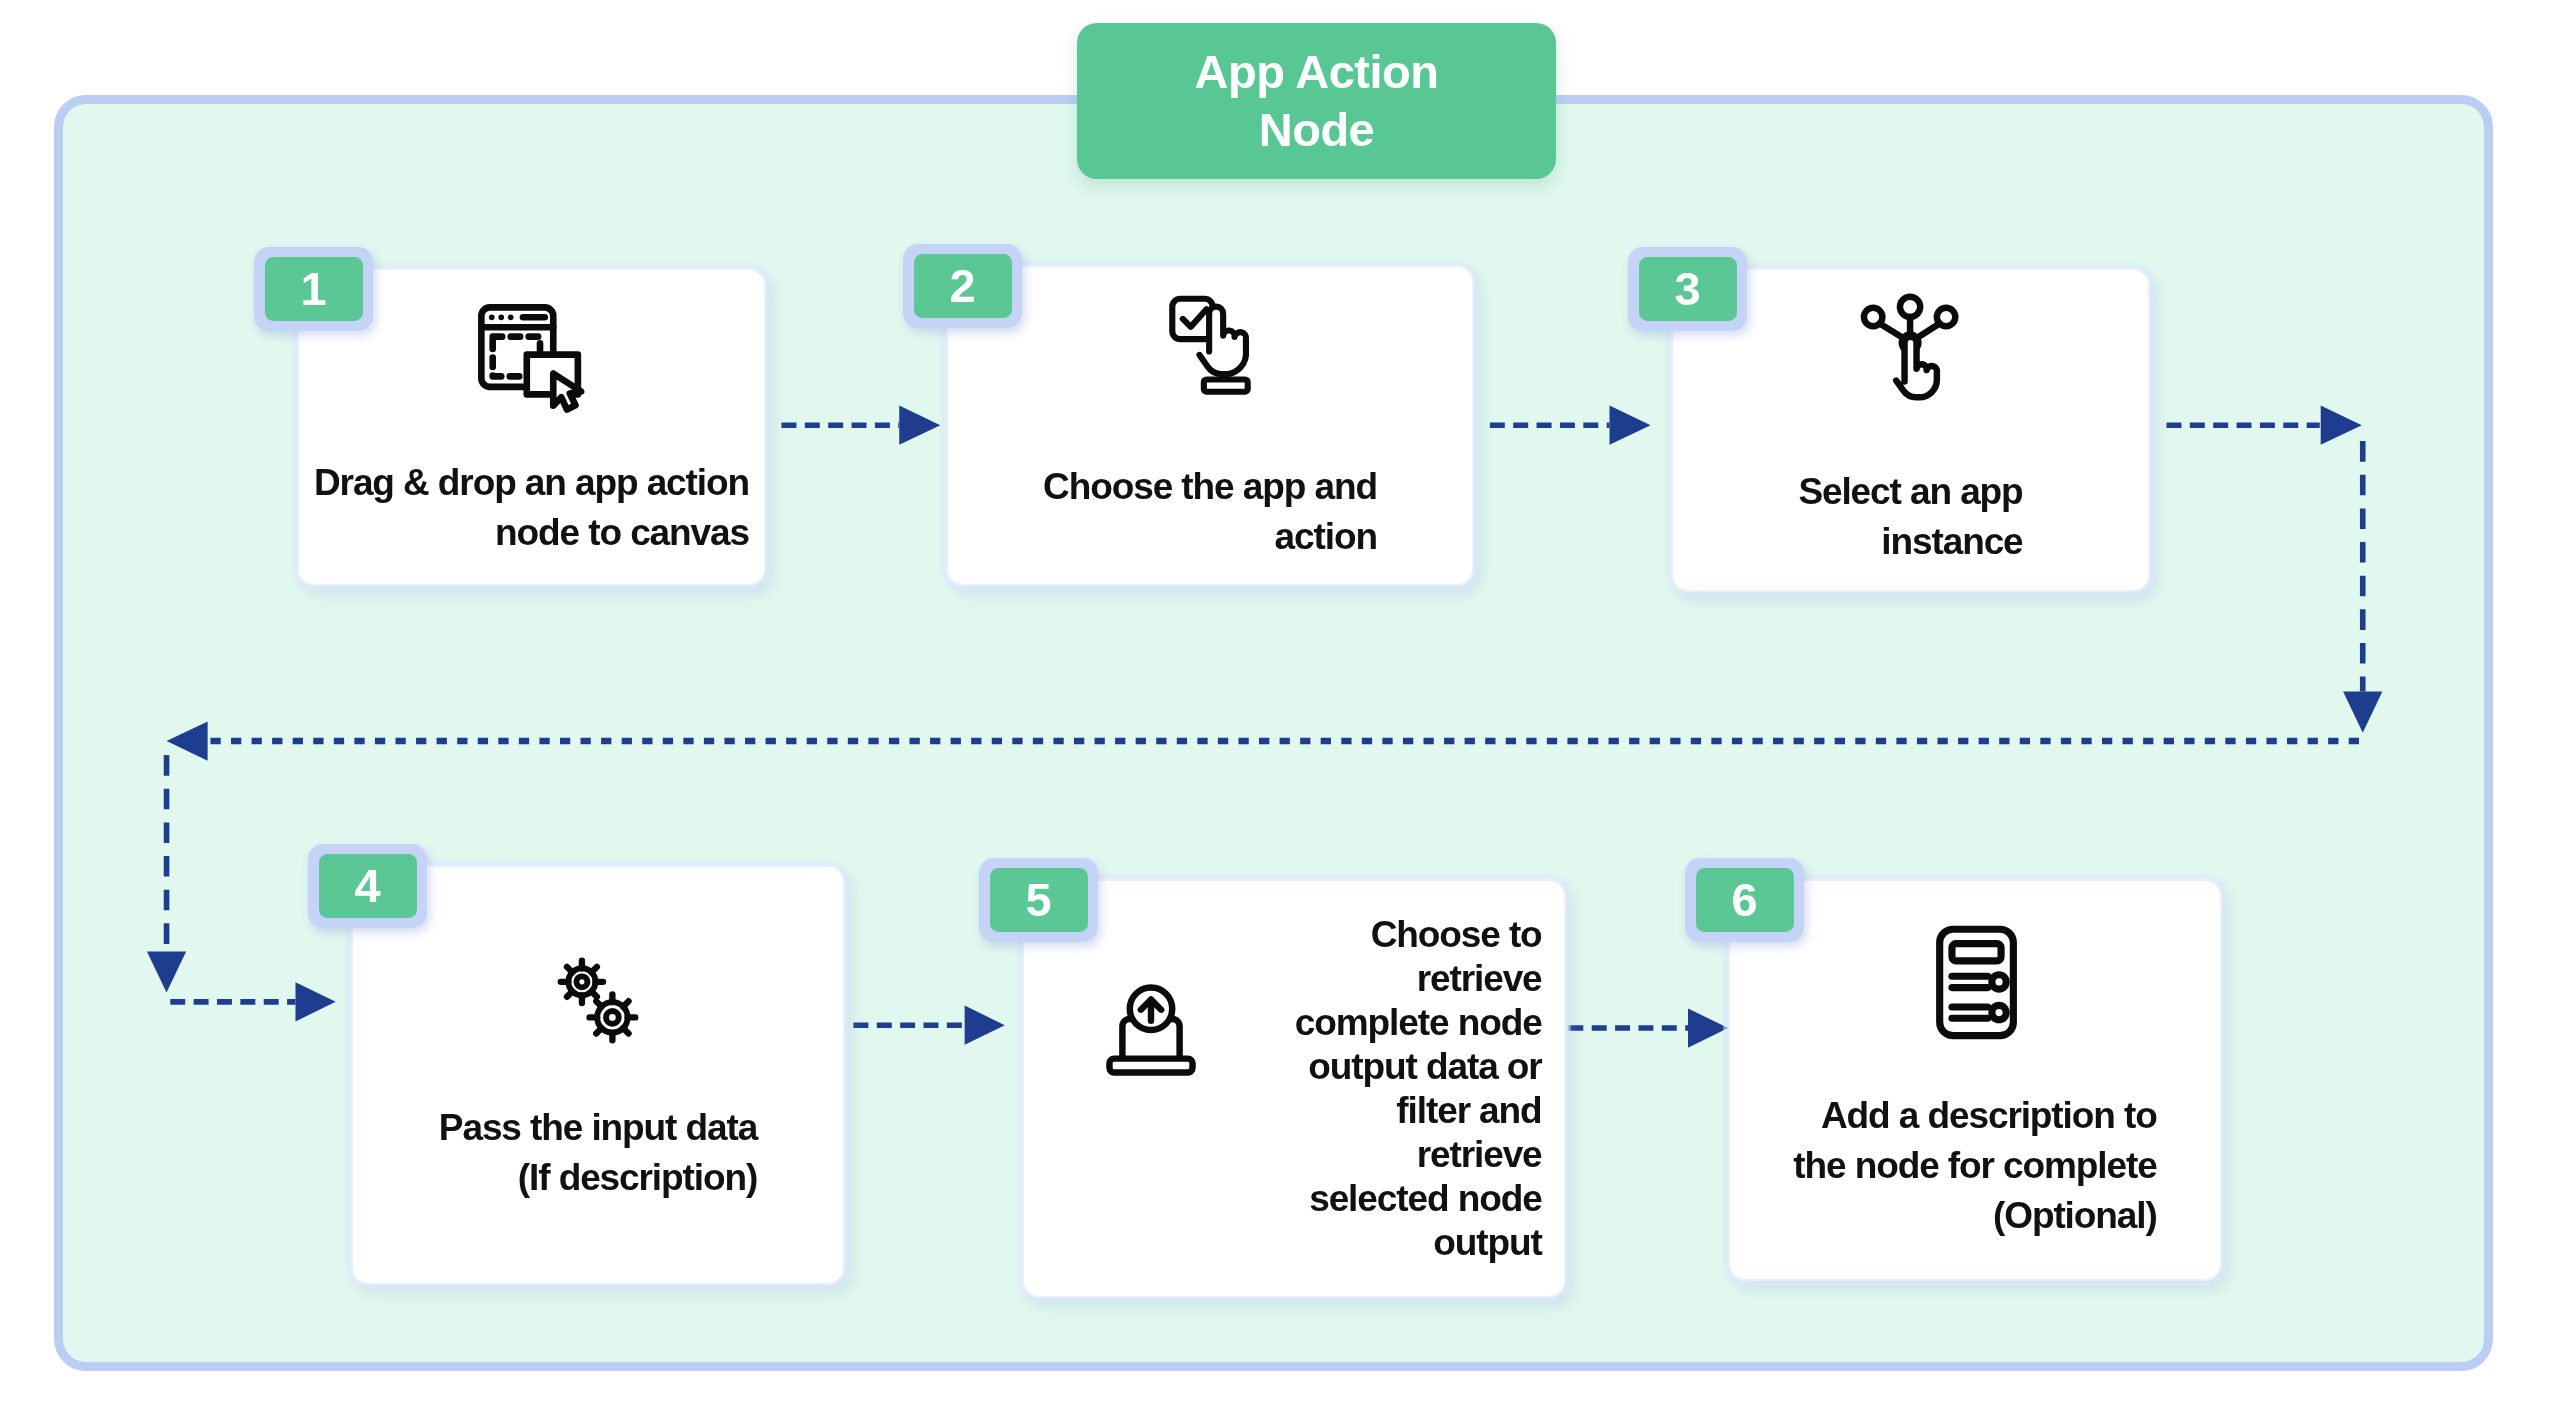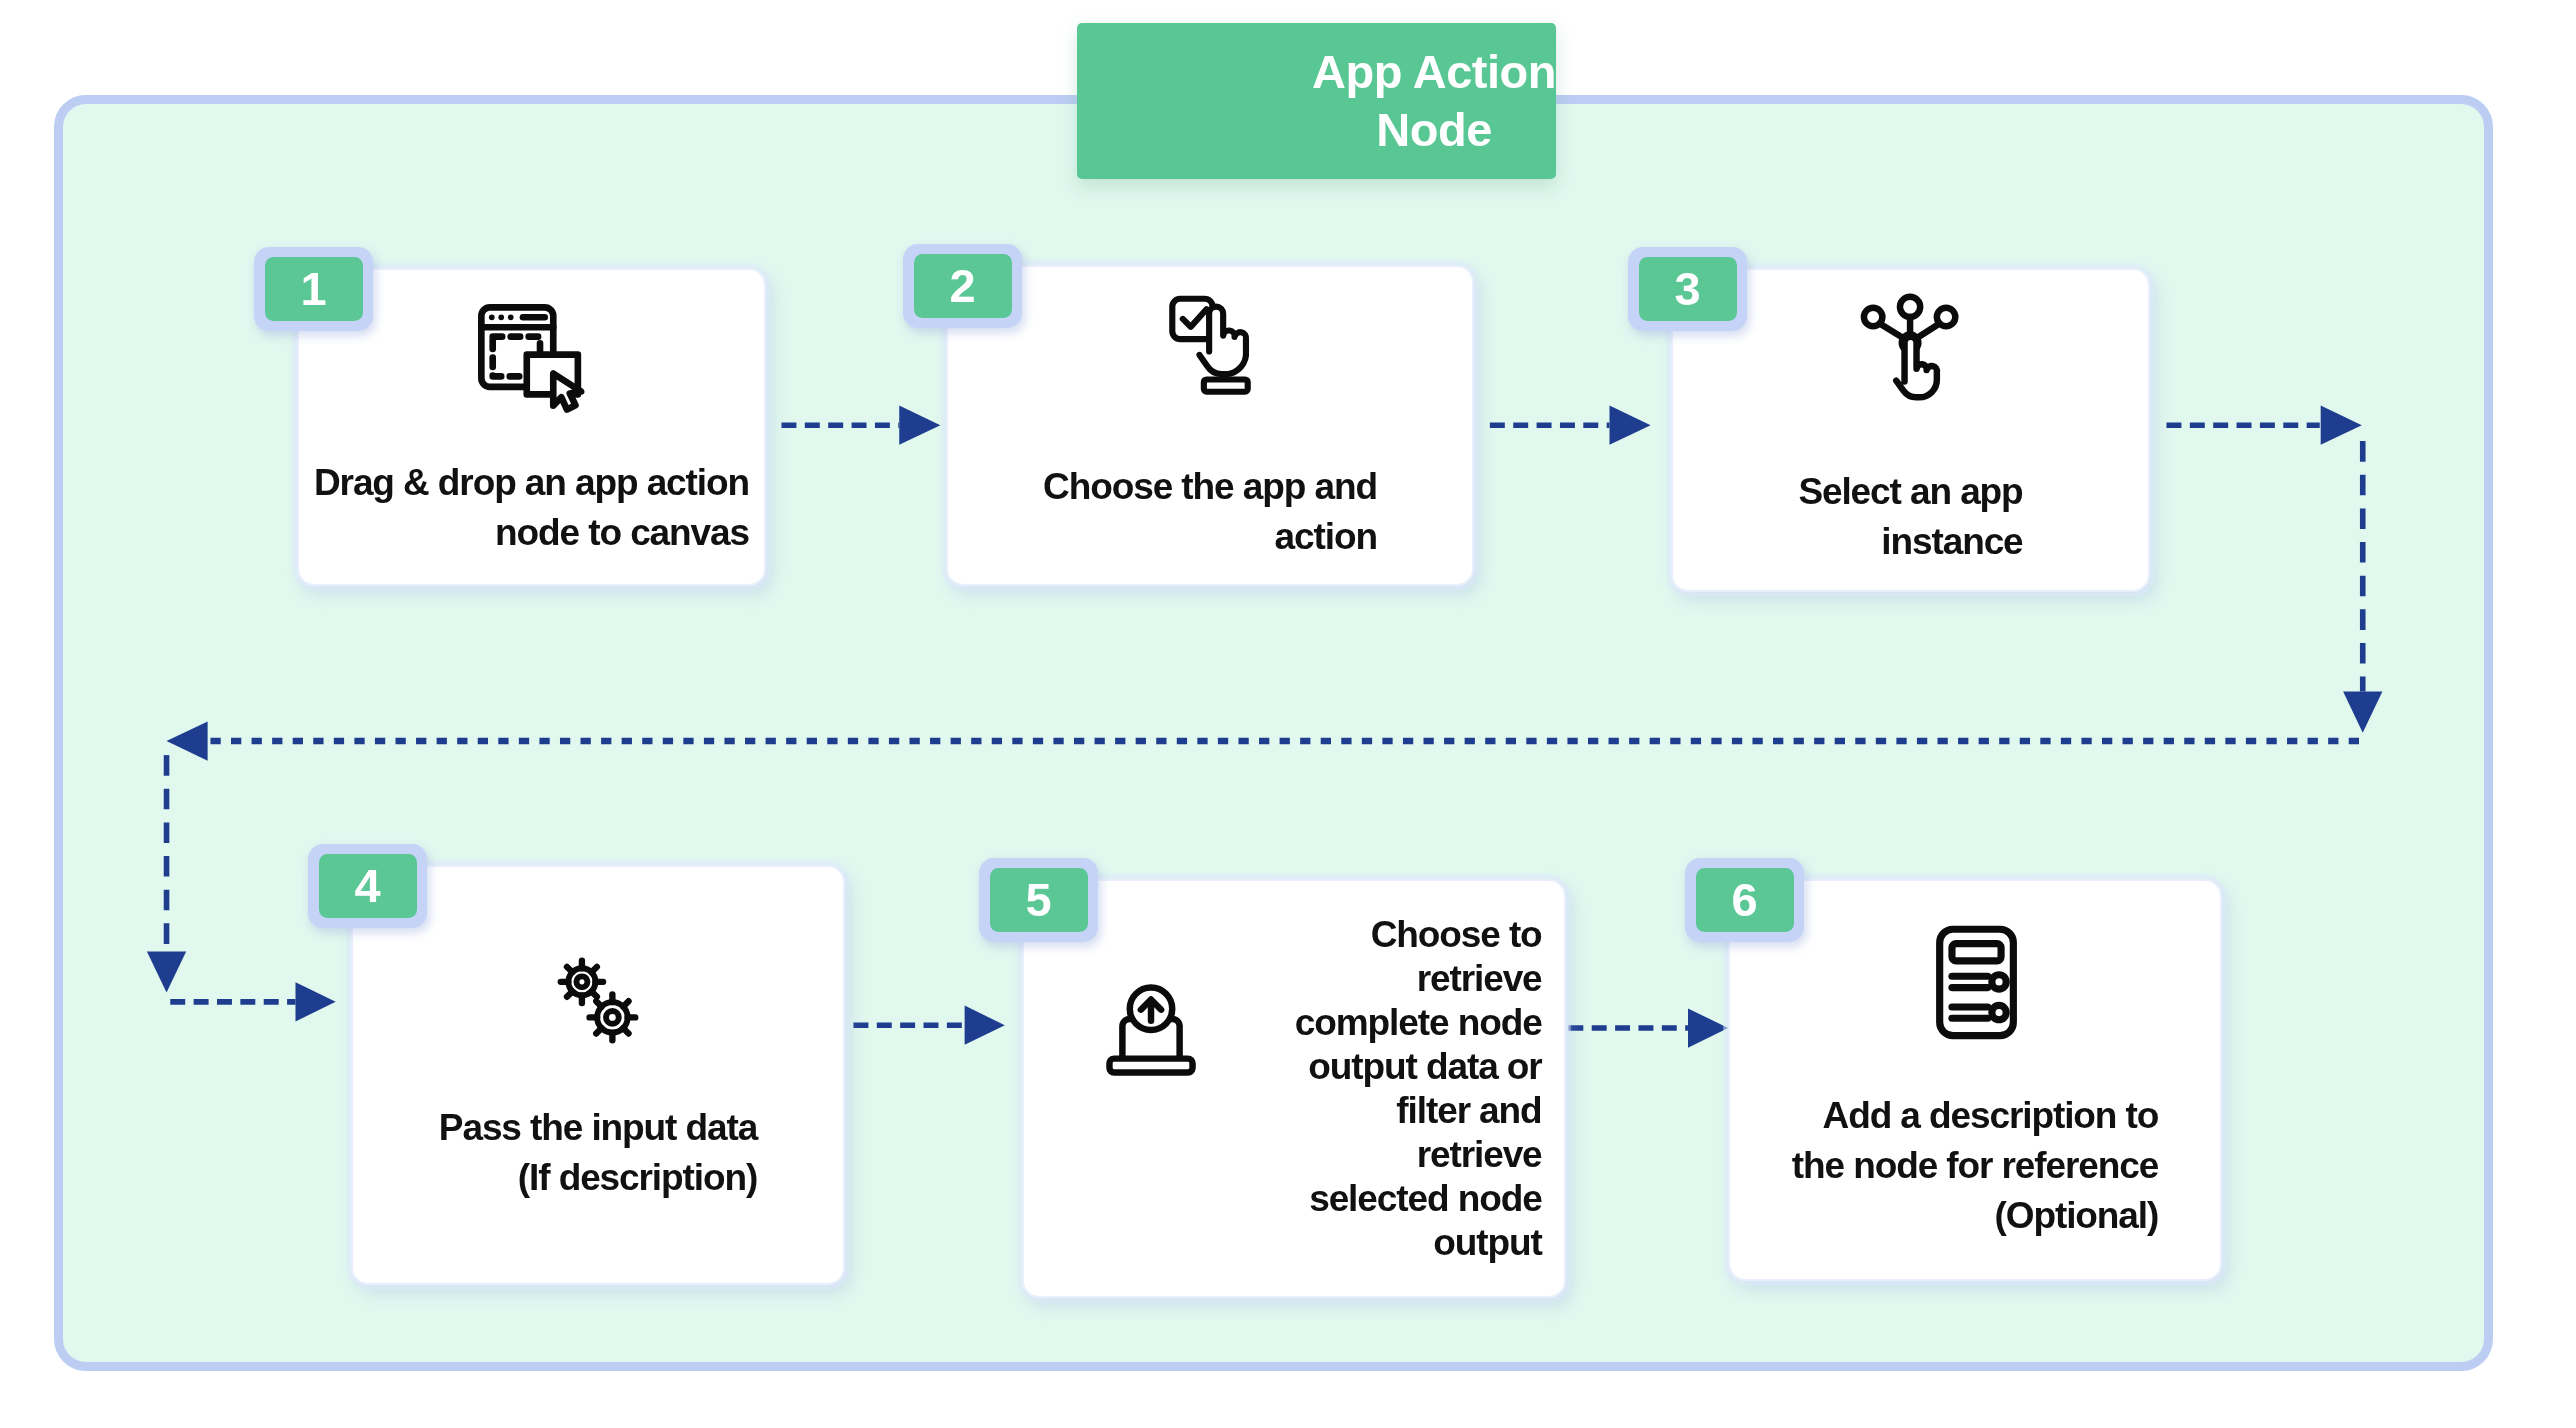--- a/index.html
+++ b/index.html
@@ -7,21 +7,21 @@
     position:relative; width:2576px; height:1428px; background:#ffffff;
     font-family:"Liberation Sans", sans-serif; overflow:hidden;
   }
   .frame {
     position:absolute; left:54px; top:95px; width:2439px; height:1276px;
     box-sizing:border-box; background:#e1f8ef;
     border:9.3px solid #bccdf3; border-radius:32px;
   }
   .title-badge {
     position:absolute; left:1077px; top:23.4px; width:479px; height:156px;
-    background:#58c794; border-radius:5px; display:flex; align-items:center; justify-content:flex-end;
+    background:#58c794; border-radius:20px; display:flex; align-items:center; justify-content:center;
     box-shadow:0 7.5px 17px rgba(100,170,140,.25); z-index:5;
   }
   .title-text {
     color:#ffffff; font-weight:bold; font-size:47px; line-height:58px;
     text-align:center; white-space:pre; letter-spacing:-0.5px;
   }
   .arrows { position:absolute; left:0; top:0; z-index:2; }
   .card {
     position:absolute; background:#ffffff; border-radius:17px; z-index:3;
     box-sizing:border-box; border:2.8px solid #e9effc;
@@ -228,18 +228,18 @@
         <rect x="42" y="24" width="48" height="17" rx="4"></rect>
         <line x1="42" y1="56" x2="77" y2="56"></line>
         <line x1="42" y1="67" x2="77" y2="67"></line>
         <circle cx="88" cy="61.5" r="7"></circle>
         <line x1="42" y1="86" x2="77" y2="86"></line>
         <line x1="42" y1="97" x2="77" y2="97"></line>
         <circle cx="88" cy="91.5" r="7"></circle>
       </svg>
     </div>
     <div class="label">Add a description to
-the node for reference
+the node for complete
 (Optional)</div>
   </div>
 
 </div>
 
 
 </body></html>

